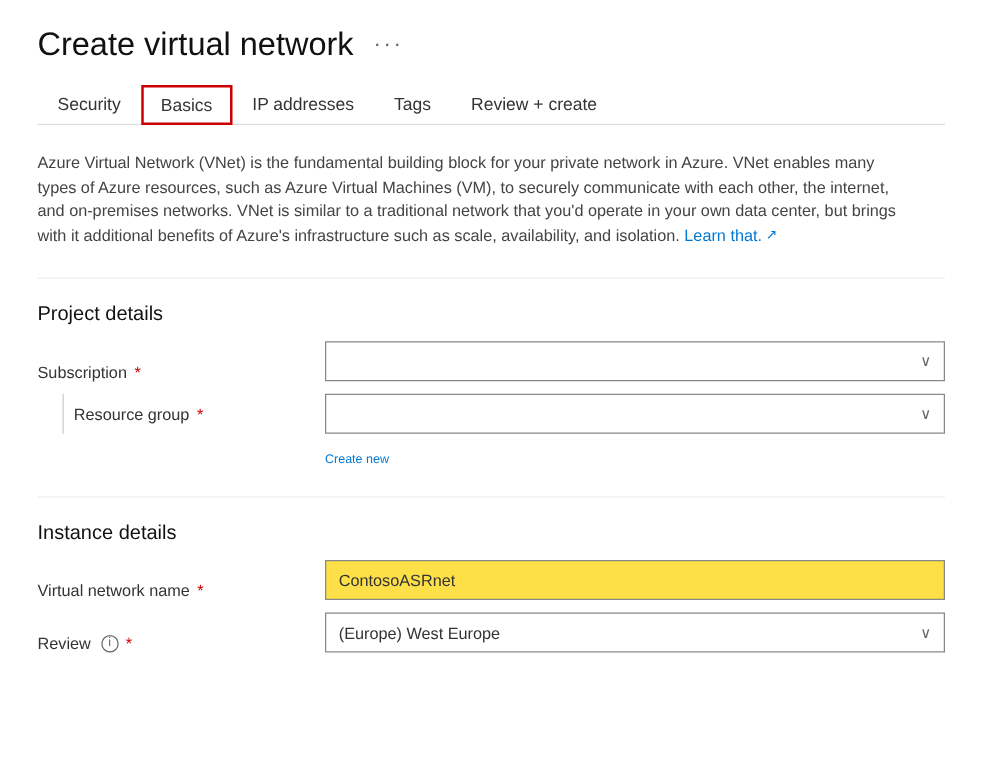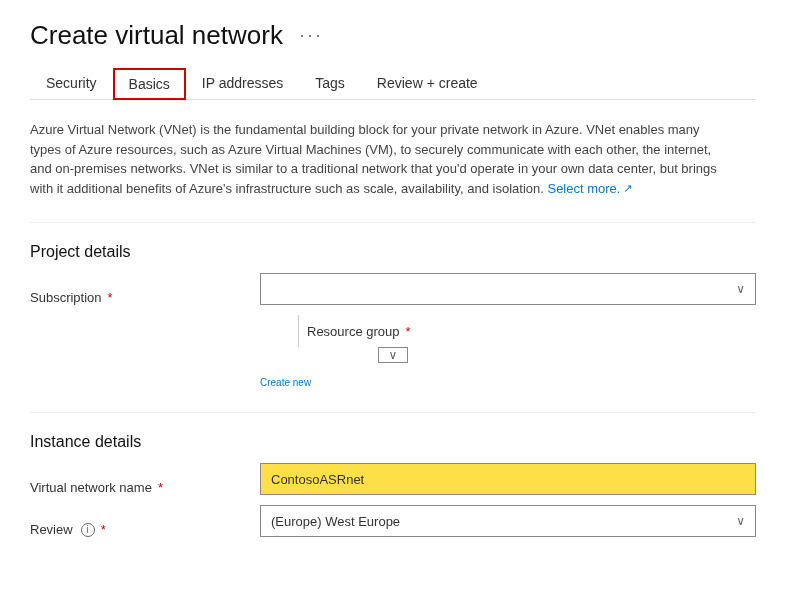--- a/index.html
+++ b/index.html
@@ -137,21 +137,20 @@
       background: #fde047;
       font-size: 13px;
       padding: 0 10px;
       color: #333;
       outline: none;
     }
     .resource-group-row {
       display: flex;
       align-items: center;
       margin-bottom: 10px;
-      flex-direction: column;
     }
     .create-new-link {
       color: #0078d4;
       text-decoration: none;
       font-size: 10px;
       cursor: pointer;
       margin-left: 230px;
       display: inline-block;
       margin-top: 4px;
       margin-bottom: 4px;
@@ -187,21 +186,21 @@
   <button class="tab">Security</button>
   <button class="tab active">Basics</button>
   <button class="tab">IP addresses</button>
   <button class="tab">Tags</button>
   <button class="tab">Review + create</button>
 </div>
 
 <p class="description-box">
   <span>Azure Virtual Network (VNet) is the fundamental building block for your private network in Azure. VNet enables many types of Azure resources, such as Azure Virtual Machines (VM), to securely communicate with each other, the internet, and on-premises networks. VNet is similar to a traditional network that you'd operate in your own data center, but brings with it additional benefits of Azure's infrastructure such as scale, availability, and isolation.</span>
   <a class="learn-more" href="#">
-    <span>Select more.</span>
+    <span>Learn that.</span>
     <span class="ext-icon">↗</span>
   </a>
 </p>
 
 <hr class="divider">
 
 <div>
   <h2 class="section-title">Project details</h2>
 
   <div class="form-row">

